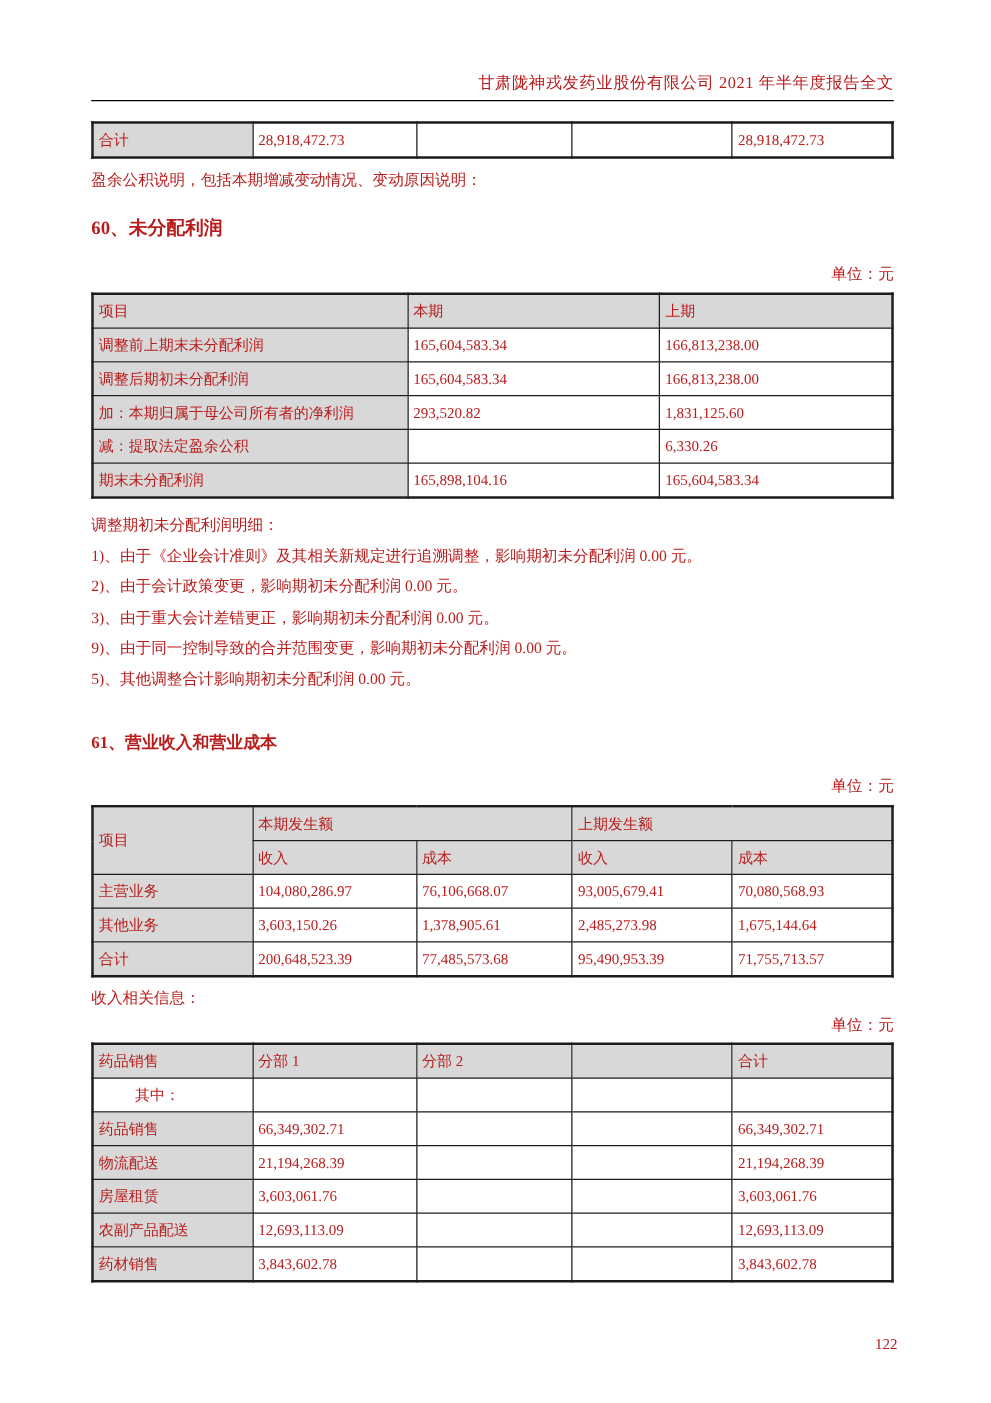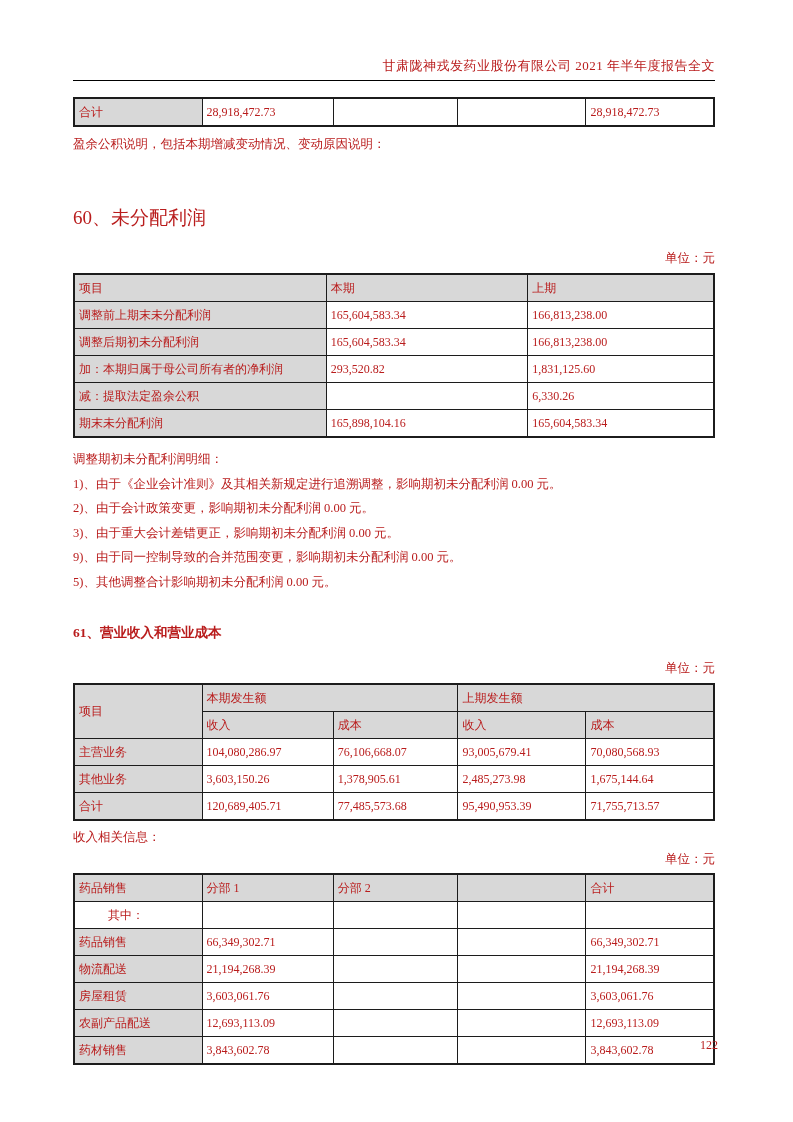--- a/index.html
+++ b/index.html
@@ -36,32 +36,32 @@
   table.bordered { border:2px solid #1c1c1c; }
   .gray { background:#d8d8d8; }
   .lab { text-align:left; }
   .val { text-align:left; }
   .ctr { text-align:left; }
   .indent { padding-left:34px; }
   .indent-sm { padding-left:33px; }
 
   .t1 { margin-top:16px; }
   .note { margin-top:9px; font-size:12.5px; }
-  .sec-title { margin-top:52px; font-size:19px; font-weight:normal; }
+  .sec-title { margin-top:20px; font-size:15px; font-weight:bold; }
   .sec-title-2 { margin-top:30px; font-size:13.5px; font-weight:bold; }
   .unit { margin-top:19px; margin-bottom:6px; text-align:right; font-size:12.5px; }
   .unit-2 { margin-top:18px; margin-bottom:6px; text-align:right; font-size:12.5px; }
   .unit-3 { margin-top:5px; margin-bottom:5px; text-align:right; font-size:12.5px; }
   .detail-notes { margin-top:9px; font-size:12.5px; }
   .detail-notes div { line-height:24.5px; }
   .info { margin-top:8px; font-size:12.5px; }
 
   .page-number {
     position:absolute;
-    right:75px; top:1038px;
+    right:75px; top:1068px;
     font-size:12px;
   }
 </style>
 </head>
 <body>
 
 <div class="page">
   <div class="content">
 
     <div class="page-header">
@@ -173,21 +173,21 @@
       </tr>
       <tr>
         <td class="gray lab">其他业务</td>
         <td class="val">3,603,150.26</td>
         <td class="val">1,378,905.61</td>
         <td class="val">2,485,273.98</td>
         <td class="val">1,675,144.64</td>
       </tr>
       <tr>
         <td class="gray lab">合计</td>
-        <td class="val">120,689,405.71</td>
+        <td class="val">200,648,523.39</td>
         <td class="val">77,485,573.68</td>
         <td class="val">95,490,953.39</td>
         <td class="val">71,755,713.57</td>
       </tr>
     </tbody>
       </table>
 
     <div class="info">收入相关信息：</div>
     <div class="unit-3">单位：元</div>
 

